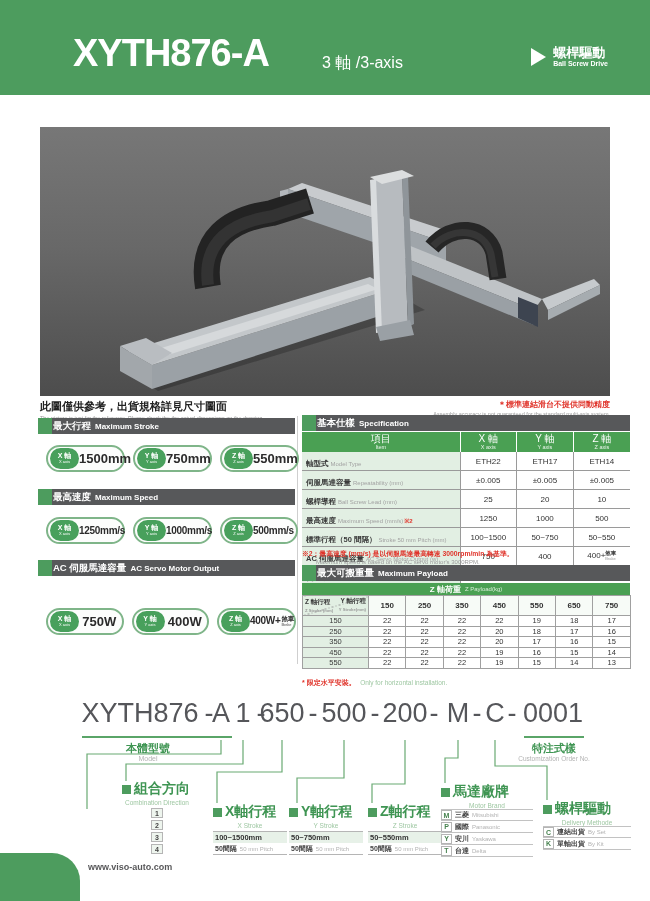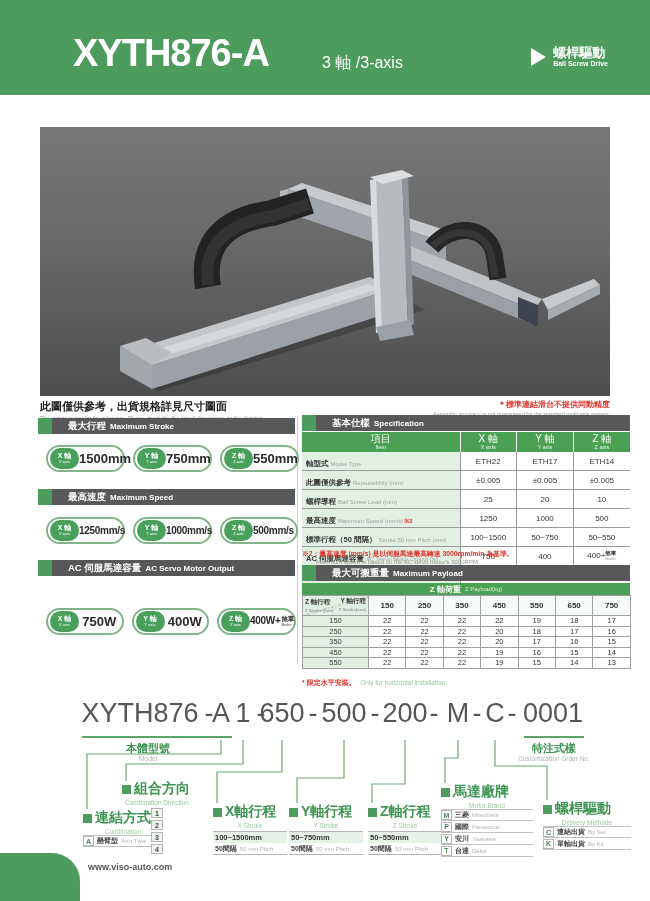--- a/index.html
+++ b/index.html
@@ -25,21 +25,21 @@
   .cap-en { font-size:5.5px; color:#9a9a9a; margin-top:1px; }
   .cap-right { position:absolute; right:40px; top:399px; text-align:right; }
   .warn-zh { font-size:8px; font-weight:bold; color:#e0342b; }
   .warn-en { font-size:5.5px; color:#9a9a9a; margin-top:1px; }
 
   .vdiv { position:absolute; left:297px; top:416px; width:1px; height:248px; background:#cfcfcf; }
 
   
   .secbar { position:absolute; height:16px; background:#57585a; display:flex; align-items:center; }
   .secbar .sq { width:14px; height:16px; background:#4d9c5e; flex:none; }
-  .secbar .t-zh { margin-left:16px; font-size:9.5px; font-weight:bold; color:#fff; }
+  .secbar .t-zh { margin-left:1px; font-size:9.5px; font-weight:bold; color:#fff; }
   .secbar .t-en { margin-left:4px; font-size:8px; font-weight:bold; color:#fff; }
 
   
   .pillrow { position:absolute; left:38px; width:258px; height:30px; display:flex; gap:8px; padding-left:8px; align-items:center; }
   .pill { width:79px; height:27px; border:2px solid #7fb589; border-radius:14px; background:#fcfdfc; display:flex; align-items:center; padding:0 2px; }
   .badge { min-width:29px; height:21px; border-radius:11px; background:#48a05c; color:#fff; display:flex; flex-direction:column; align-items:center; justify-content:center; line-height:1; flex:none; }
   .badge .b-zh { font-size:7px; font-weight:bold; }
   .badge .b-en { font-size:4px; margin-top:1px; }
   .pill .pv { flex:1; text-align:center; font-size:13px; font-weight:bold; color:#2b2b2b; white-space:nowrap; }
   .pill .pv.small { font-size:10px; letter-spacing:-0.3px; }
@@ -319,21 +319,21 @@
         </tr>
       </thead>
       <tbody>
         <tr>
           <td class="lbl"><span class="l-zh">軸型式</span><span class="l-en">Model Type</span></td>
           <td class="val">ETH22</td>
           <td class="val">ETH17</td>
           <td class="val">ETH14</td>
         </tr>
         <tr>
-          <td class="lbl"><span class="l-zh">此圖僅供參考</span><span class="l-en">Repeatability (mm)</span></td>
+          <td class="lbl"><span class="l-zh">伺服馬達容量</span><span class="l-en">Repeatability (mm)</span></td>
           <td class="val">±0.005</td>
           <td class="val">±0.005</td>
           <td class="val">±0.005</td>
         </tr>
         <tr>
           <td class="lbl"><span class="l-zh">螺桿導程</span><span class="l-en">Ball Screw Lead (mm)</span></td>
           <td class="val">25</td>
           <td class="val">20</td>
           <td class="val">10</td>
         </tr>
@@ -497,32 +497,20 @@
       <polyline points="221,50 221,64 87,64 87,119"></polyline>
       <polyline points="243,50 243,74 126,74 126,91"></polyline>
       <polyline points="282,50 282,82 217,82 217,113"></polyline>
       <polyline points="344,50 344,88 297,88 297,113"></polyline>
       <polyline points="405,50 405,94 372,94 372,113"></polyline>
       <polyline points="458,50 458,68 445,68 445,93"></polyline>
       <polyline points="495,50 495,76 547,76 547,110"></polyline>
     </g>
   </svg>
 
-  <div class="grp" style="left:83px; top:809px; width:80px;">
-    <div class="grp-title">
-        <span class="gsq"></span>
-        <span>連結方式</span>
-      </div>
-    <div class="grp-sub">Combination</div>
-    <div class="item-row first">
-      <span class="code-box">A</span>
-      <span class="it-zh">懸臂型</span>
-      <span class="it-en">Arm Type</span>
-    </div>
-  </div>
 
   <div class="grp" style="left:122px; top:780px; width:70px;">
     <div class="grp-title">
         <span class="gsq"></span>
         <span>組合方向</span>
       </div>
     <div class="grp-sub">Combination Direction</div>
     <div class="numcol">
       <span class="numbox">1</span>
       <span class="numbox">2</span>

